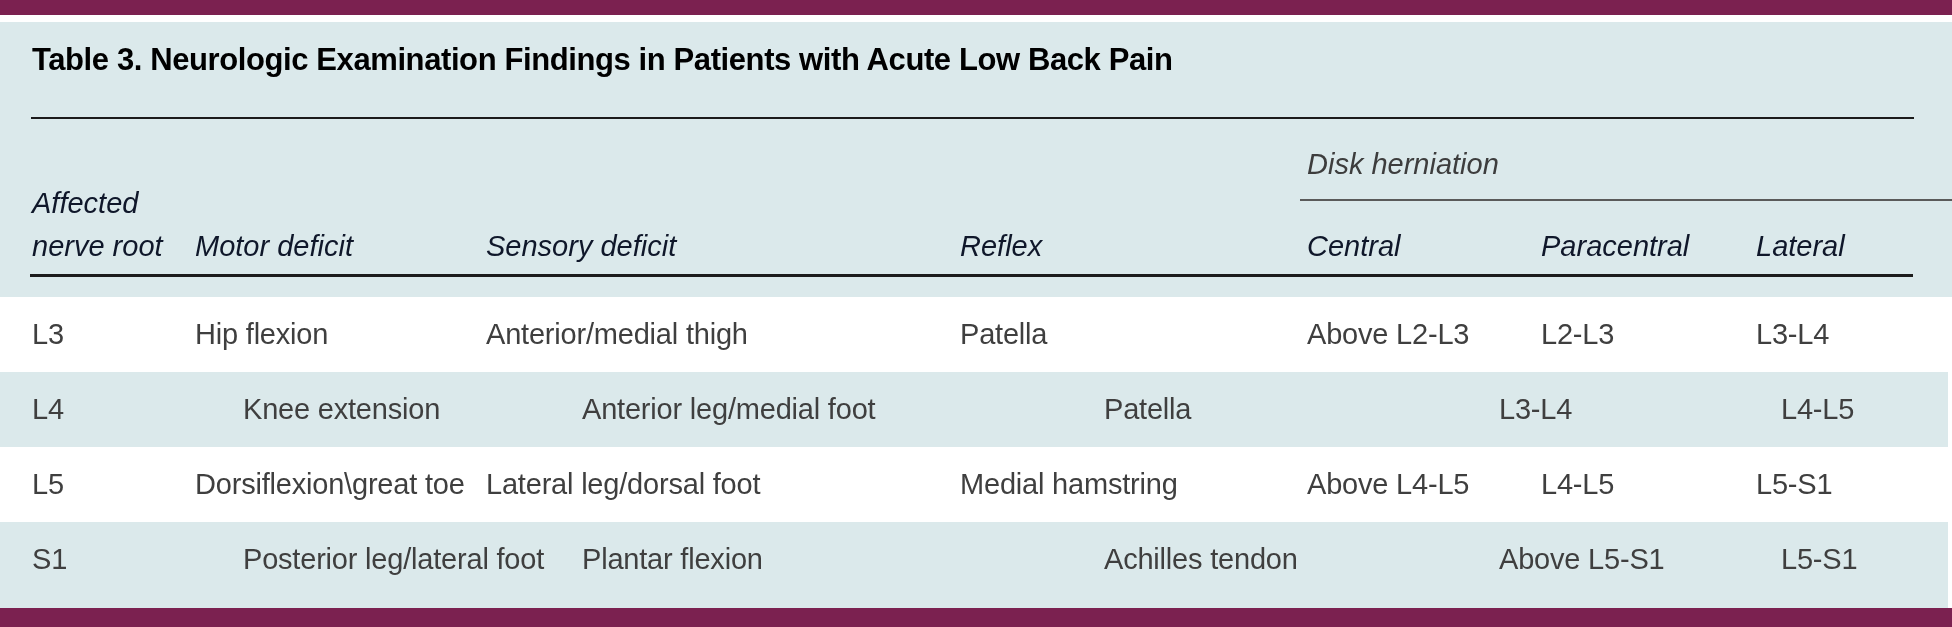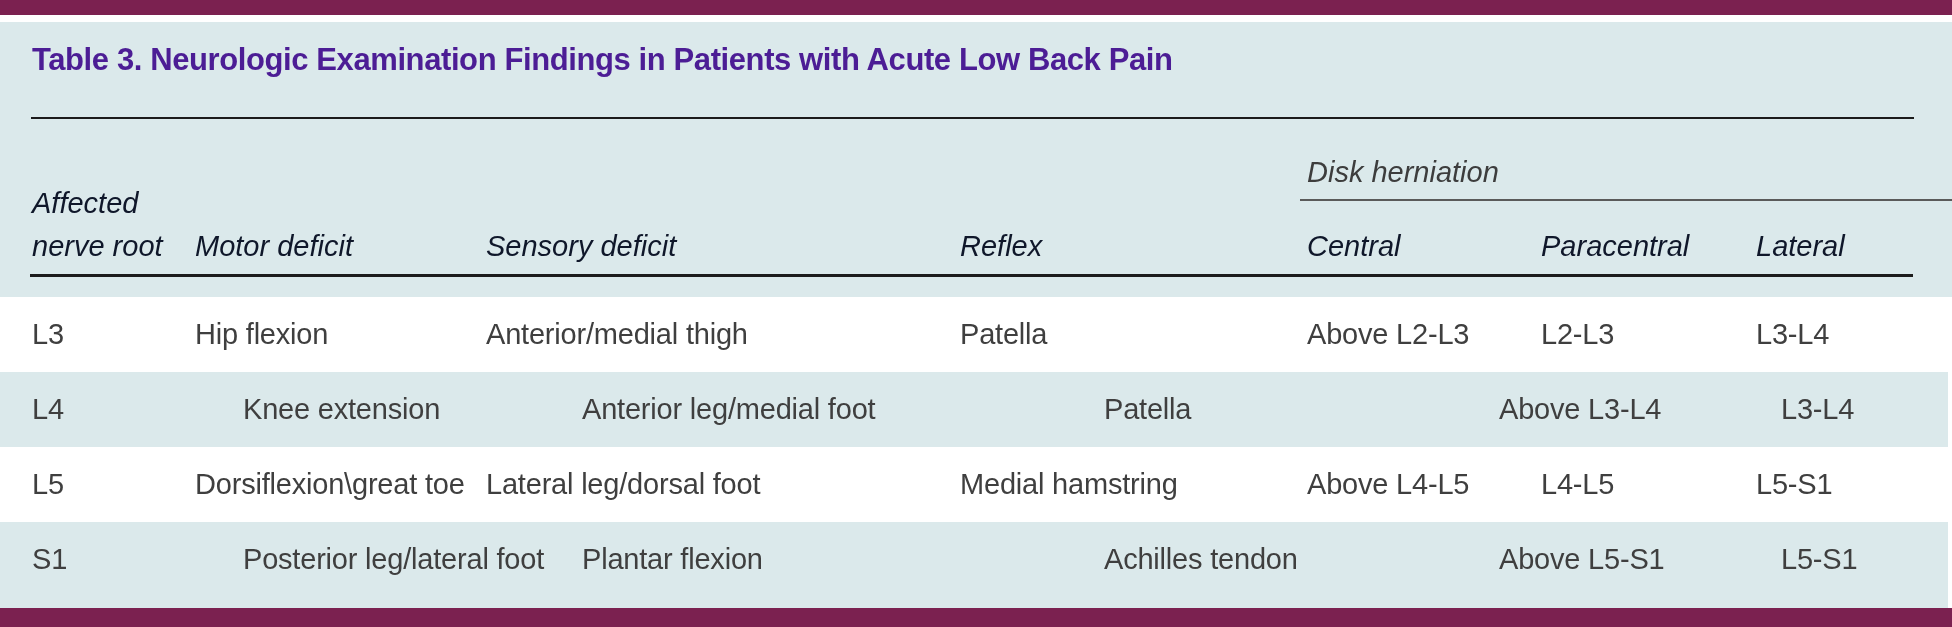--- a/index.html
+++ b/index.html
@@ -21,32 +21,32 @@
     background: #7b2150;
   }
   .panel {
     position: absolute; left: 0; top: 22px;
     width: 1952px; height: 275px;
     background: #dbe9eb;
   }
   .title {
     position: absolute; left: 32px; top: 20px;
     font-size: 31px; font-weight: bold;
-    color: #4c1d95; letter-spacing: -0.4px;
+    color: #000000; letter-spacing: -0.4px;
     white-space: nowrap;
   }
   .title-rule {
     position: absolute; left: 31px; top: 95px;
     width: 1883px; height: 2px;
     background: #1b1b1b;
   }
   .disk-header {
     position: absolute; left: 1307px; top: 126px;
     font-size: 29px; font-style: italic;
-    color: #3d3d3d; white-space: nowrap; margin-top: 8px;
+    color: #3d3d3d; white-space: nowrap;
   }
   .disk-rule {
     position: absolute; left: 1300px; top: 177px;
     width: 652px; height: 2px;
     background: #5a5a5a;
   }
   .grid {
     display: grid;
     grid-template-columns: 163px 291px 474px 347px 234px 215px 1fr;
     padding-left: 32px;
@@ -127,21 +127,20 @@
     <div>Patella</div>
     <div>Above L2-L3</div>
     <div>L2-L3</div>
     <div>L3-L4</div>
   </div>
   <div class="grid data-row row-teal">
     <div>L4</div>
     <div>Knee extension</div>
     <div>Anterior leg/medial foot</div>
     <div>Patella</div>
-    <div>Above L3-L4</div>
     <div>L3-L4</div>
     <div>L4-L5</div>
   </div>
   <div class="grid data-row">
     <div>L5</div>
     <div>Dorsiflexion\great toe</div>
     <div>Lateral leg/dorsal foot</div>
     <div>Medial hamstring</div>
     <div>Above L4-L5</div>
     <div>L4-L5</div>

